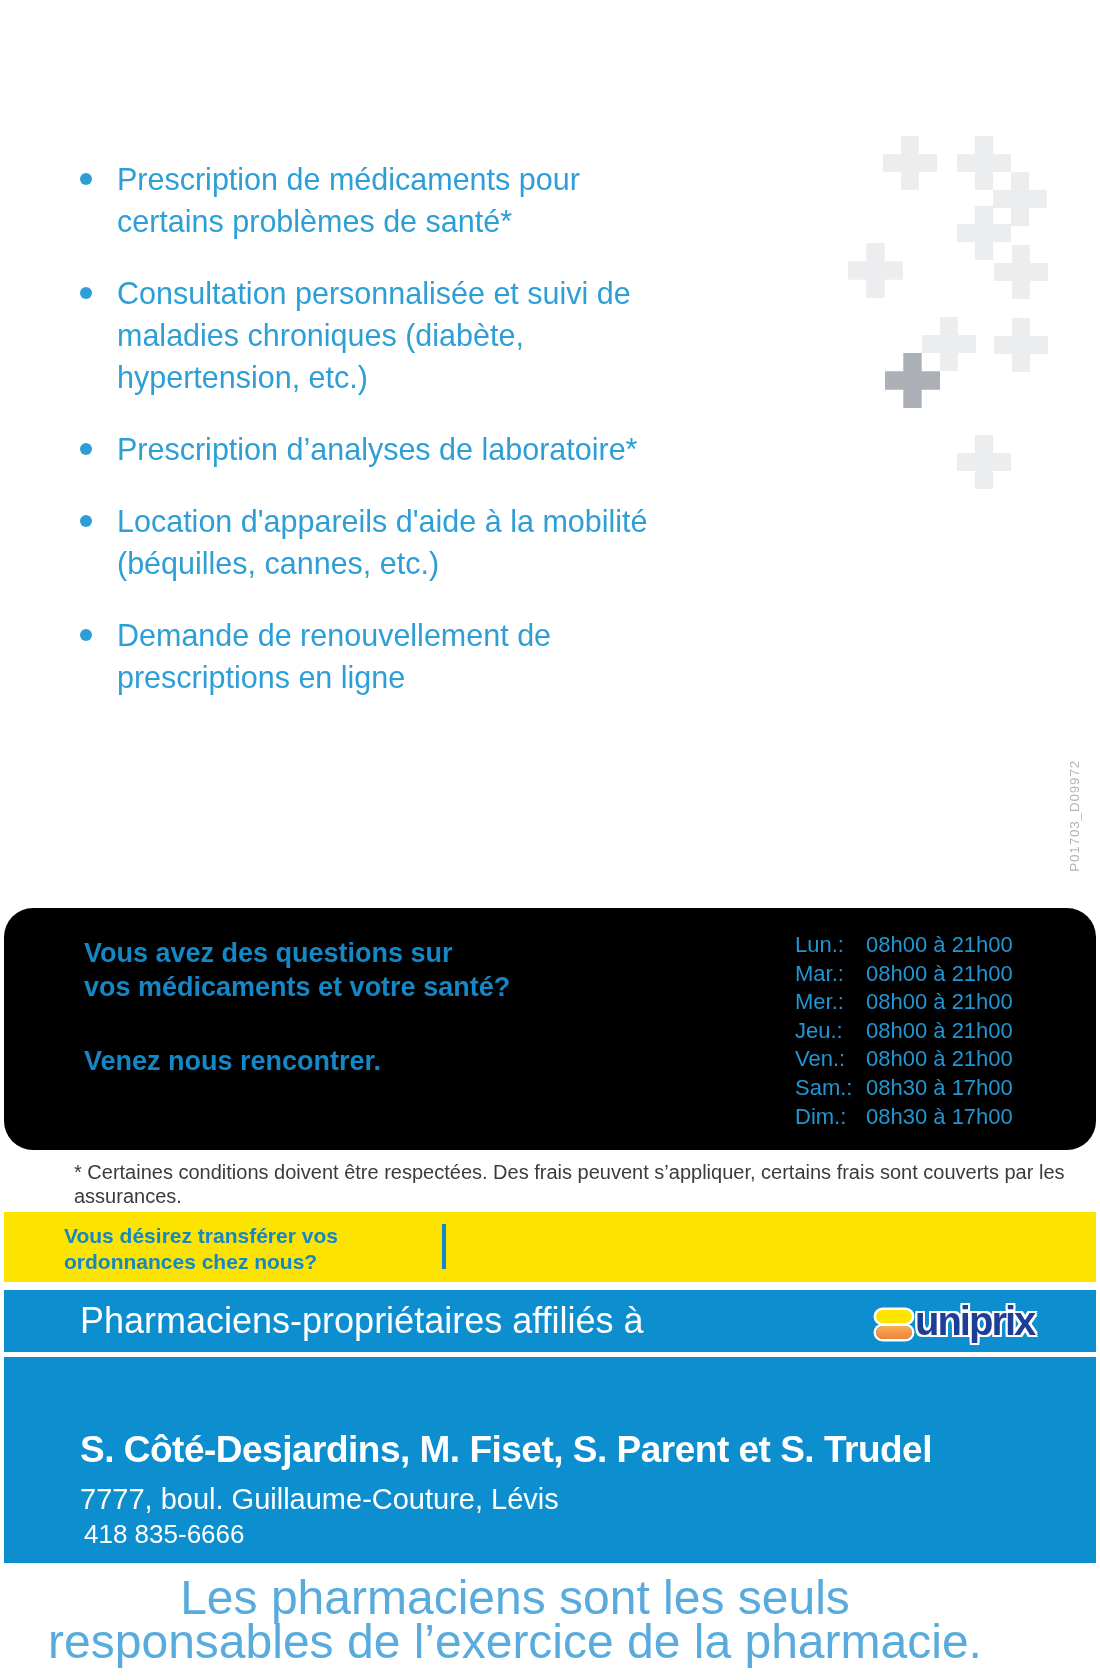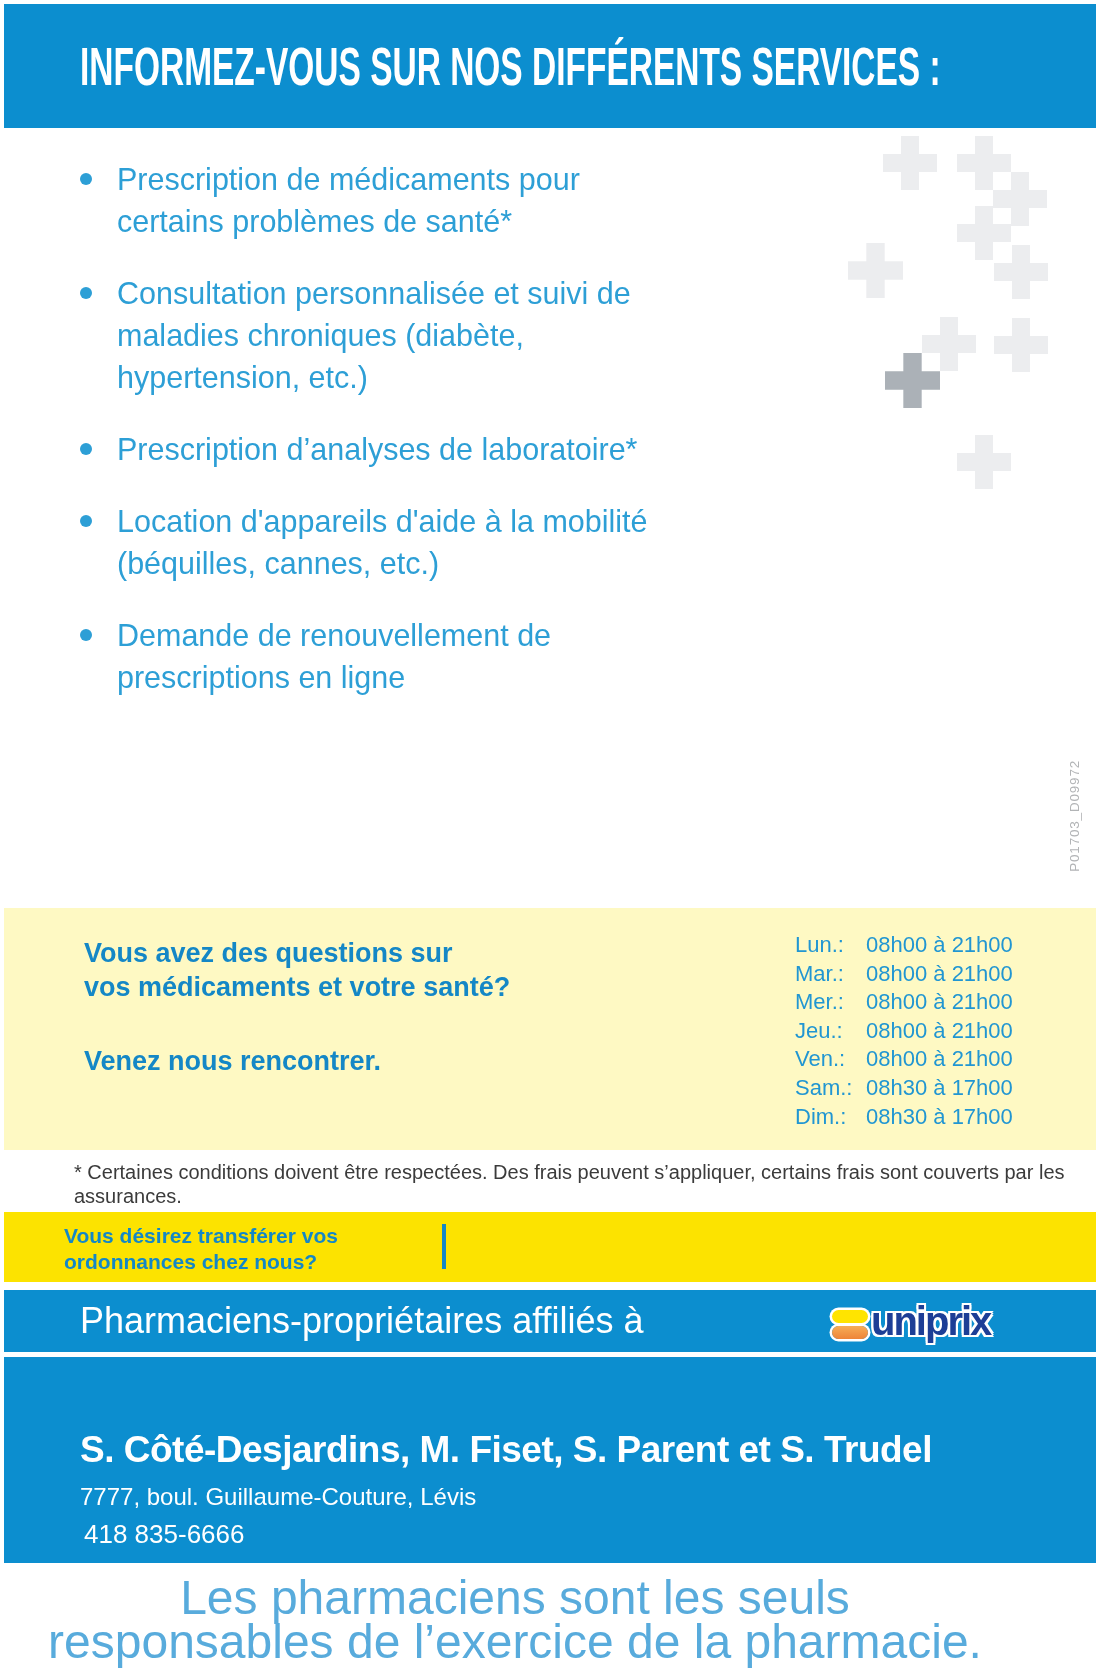--- a/index.html
+++ b/index.html
@@ -23,21 +23,21 @@
   
   .plus { position:absolute; clip-path:polygon(33.3% 0,66.7% 0,66.7% 33.3%,100% 33.3%,100% 66.7%,66.7% 66.7%,66.7% 100%,33.3% 100%,33.3% 66.7%,0 66.7%,0 33.3%,33.3% 33.3%); }
   .plus-light { background:rgba(35,50,65,0.085); }
   .plus-dark  { background:rgba(35,50,65,0.38); }
 
   
   .print-code { position:absolute; right:18px; top:760px; writing-mode:vertical-rl;
     transform:rotate(180deg); font-size:13.5px; letter-spacing:0.8px; color:#b2b4b6; }
 
   
-  .meet-band { position:absolute; left:4px; right:4px; top:908px; height:242px; background:#fef9c3; }
+  .meet-band { position:absolute; left:4px; right:4px; top:908px; height:242px; background:#000000;border-radius:29px; }
   .questions { position:absolute; left:80px; top:28px; font-weight:bold; font-size:27px; line-height:34px; color:#1487c6; }
   .meet-cta  { position:absolute; left:80px; top:138px; font-weight:bold; font-size:27px; color:#1487c6; }
   .hours { position:absolute; left:791px; top:24px; }
   .hours-row { height:28.6px; font-size:22px; color:#2196d2; white-space:nowrap; }
   .hours-day { display:inline-block; width:71px; }
   .hours-time { display:inline-block; }
 
   
   .footnotes { position:absolute; left:74px; top:1160px; color:#3b3b3b; font-size:20px; line-height:24px; }
 
@@ -45,46 +45,43 @@
   .transfer-band { position:absolute; left:4px; right:4px; top:1212px; height:70px; background:#fce300; }
   .transfer-q { position:absolute; left:60px; top:11px; width:440px; 
     font-weight:bold; font-size:21px; line-height:25.5px; color:#1487c6; }
   .transfer-divider { position:absolute; left:438px; top:12px; width:4px; height:45px; background:#1487c6; }
   .transfer-a { position:absolute; left:478px; top:11px; font-size:21px; line-height:25.5px; color:#1487c6; }
   .transfer-a .bold { font-weight:bold; margin-left:6px; }
 
   
   .affil-band { position:absolute; left:4px; right:4px; top:1290px; height:62px; background:#0c8ecf; }
   .affil-label { position:absolute; left:76px; top:0; height:50px; line-height:62px; color:#fff; font-size:36px; font-weight:400; }
-  .logo { position:absolute; left:828px; top:9px; display:flex; align-items:center; }
+  .logo { position:absolute; left:872px; top:9px; display:flex; align-items:center; }
   .logo-bars { display:flex; flex-direction:column; gap:3px; margin-right:3px; margin-top:6px; }
   .bar { width:36px; height:13px; border-radius:7px; box-shadow:0 0 0 2.5px #fff; }
   .bar-yellow { background:#ffe400; }
   .bar-orange { background:linear-gradient(#f6ad57,#ee8437); }
   .logo-word { font-size:40px; font-weight:bold; color:#1d3e96; letter-spacing:-2px; line-height:44px;
     text-shadow:-2px -2px 0 #fff,2px -2px 0 #fff,-2px 2px 0 #fff,2px 2px 0 #fff,-2px 0 0 #fff,2px 0 0 #fff,0 -2px 0 #fff,0 2px 0 #fff; }
 
   
   .contact-band { position:absolute; left:4px; right:4px; top:1357px; height:206px; background:#0c8ecf; color:#fff; }
   .owners  { position:absolute; left:76px; top:72px; font-size:37px; font-weight:bold; letter-spacing:-0.5px; white-space:nowrap; }
-  .address { position:absolute; left:76px; top:126px; font-size:24px; }
+  .address { position:absolute; left:76px; top:126px; font-size:29px; }
   .phone   { position:absolute; left:80px; top:162px; font-size:26px; }
 
   
   .footer { position:absolute; left:0; top:1576px; width:1030px; text-align:center;
     font-size:48px; line-height:44px; color:#58abdc; font-weight:300; }
 </style>
 </head>
 <body>
 
 <div class="page">
 
-  <div class="header-band">
-    <div class="page-title">INFORMEZ-VOUS SUR NOS DIFFÉRENTS SERVICES :</div>
-  </div>
 
   <ul class="services">
     <li class="service-item">
       <span class="dot"></span>
       <span class="ln">Prescription de médicaments pour</span>
       <span class="ln">certains problèmes de santé*</span>
     </li>
     <li class="service-item">
       <span class="dot"></span>
       <span class="ln">Consultation personnalisée et suivi de</span>

